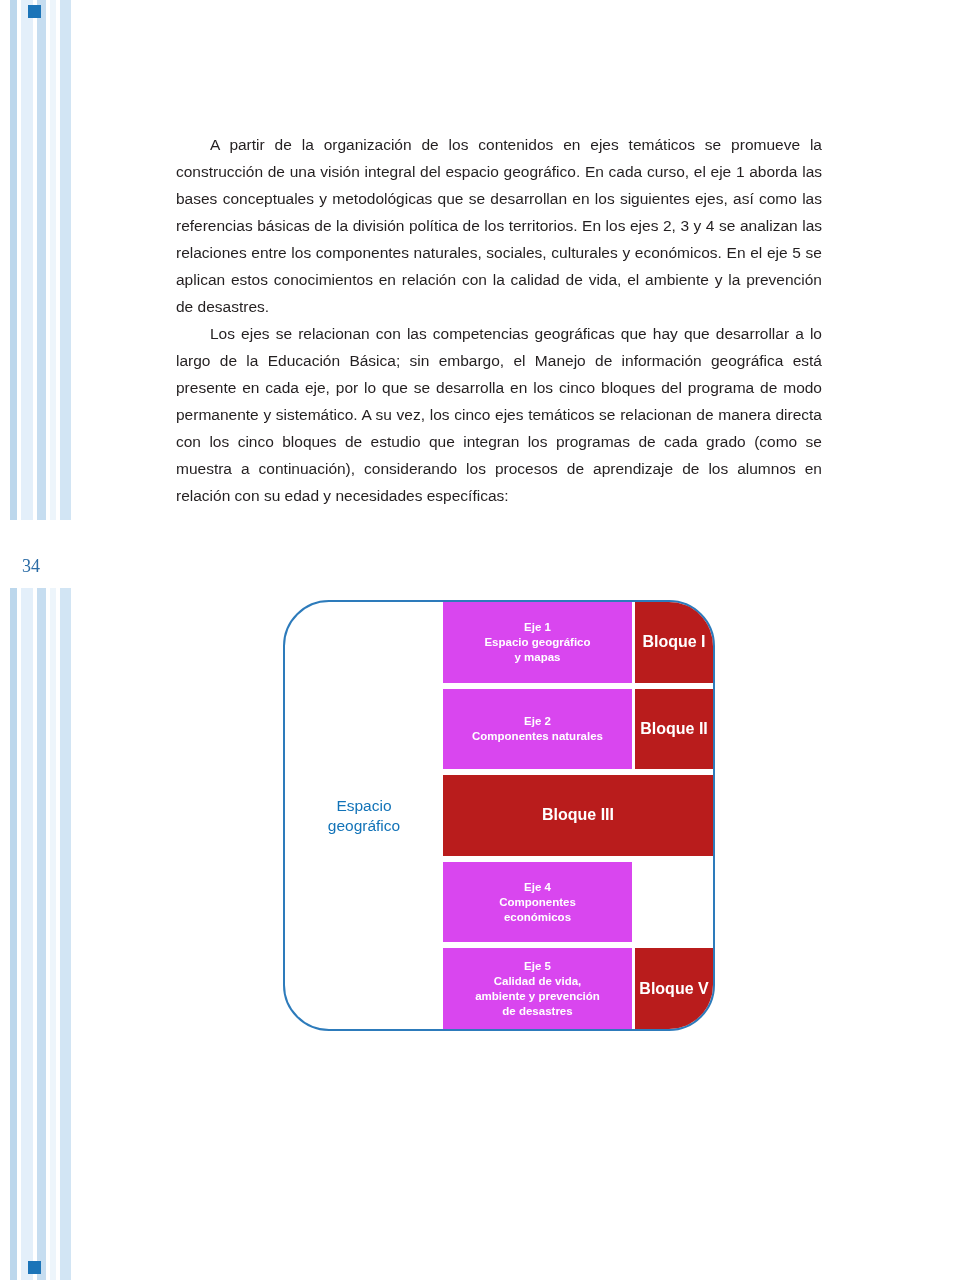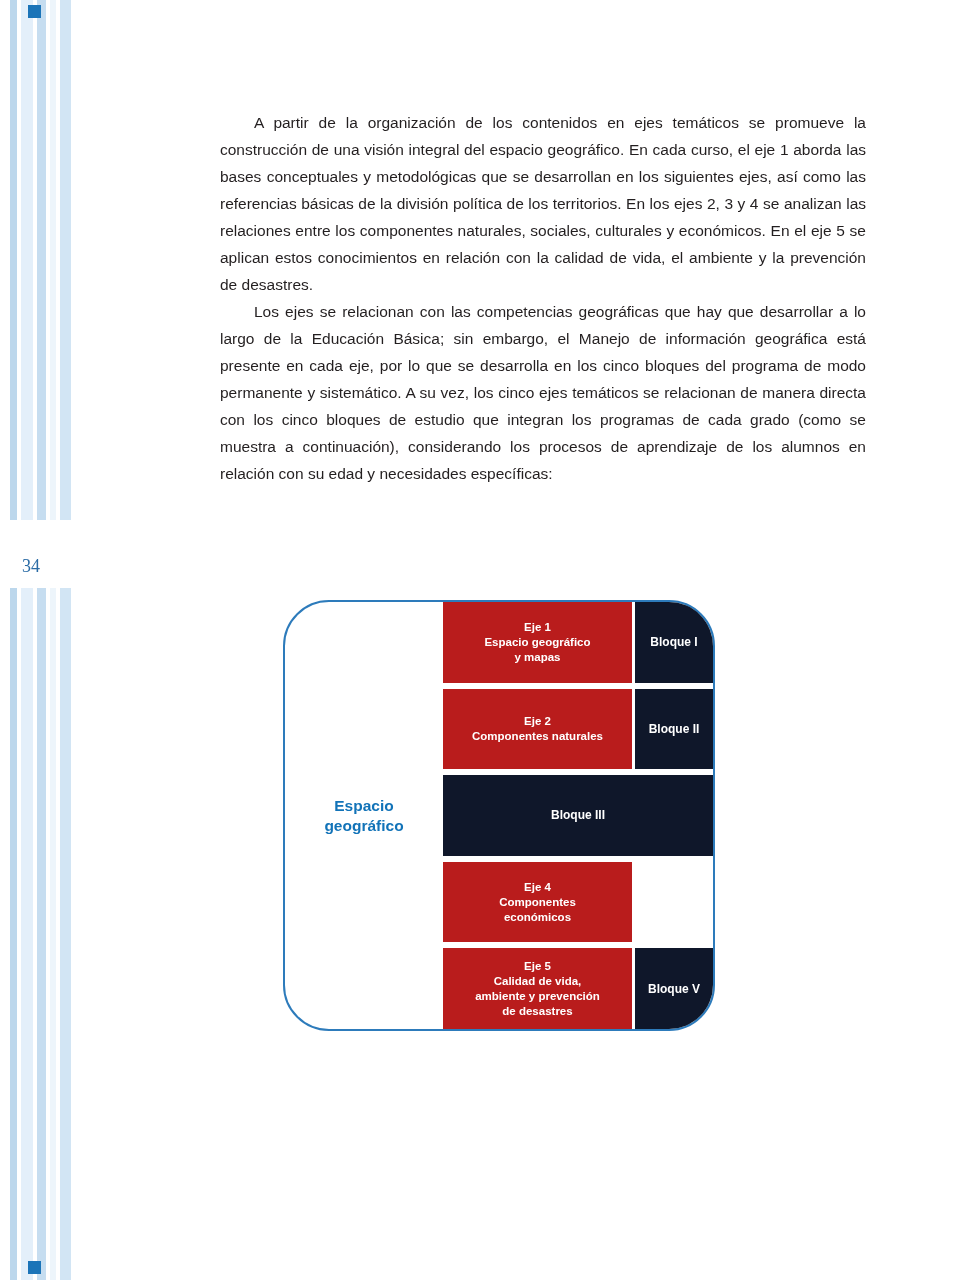--- a/index.html
+++ b/index.html
@@ -25,59 +25,58 @@
   }
   .corner-square.top{top:5px;}
   .corner-square.bottom{top:1261px;}
   .page-number{
     position:absolute;left:22px;top:556px;
     font-family:"Liberation Serif", serif;
     font-size:18px;color:#2a6ba5;
   }
   
   .body-text{
-    position:absolute;left:176px;top:109px;width:646px;
+    position:absolute;left:176px;top:131px;width:646px;
     font-size:15.5px;line-height:27px;
     text-align:justify;
-    margin-left:44px;
   }
   .body-text p{margin:0;text-indent:34px;}
   
   .diagram{
     position:absolute;left:283px;top:600px;
     width:432px;height:431px;
     box-sizing:border-box;
     border:2px solid #2d7bbb;
     border-radius:46px;
     overflow:hidden;
     background:#ffffff;
     display:flex;
   }
   .diagram-label-wrap{
     width:158px;
     display:flex;align-items:center;justify-content:center;
   }
   .diagram-label{
-    color:#1273b8;font-weight:bold;font-size:15.5px;line-height:20px;
+    color:#1273b8;font-weight:normal;font-size:15.5px;line-height:20px;
     text-align:center;white-space:pre-line;
   }
   .diagram-rows{
     flex:1;display:flex;flex-direction:column;gap:6px;
   }
   .diagram-row{flex:1;display:flex;gap:3px;}
   .eje-box{
-    width:189px;background:#b91c1c;color:#ffffff;
+    width:189px;background:#d946ef;color:#ffffff;
     display:flex;align-items:center;justify-content:center;
     text-align:center;font-weight:bold;font-size:11.5px;line-height:15px;
     white-space:pre-line;
   }
   .bloque-box{
-    flex:1;background:#0f172a;color:#ffffff;
+    flex:1;background:#b91c1c;color:#ffffff;
     display:flex;align-items:center;justify-content:center;
-    font-weight:bold;font-size:12px;
+    font-weight:bold;font-size:16px;
   }
 </style>
 </head>
 <body>
 
 <div class="page">
 
   <div class="stripes-top">
     <div class="stripe s1"></div>
     <div class="stripe s2"></div>

